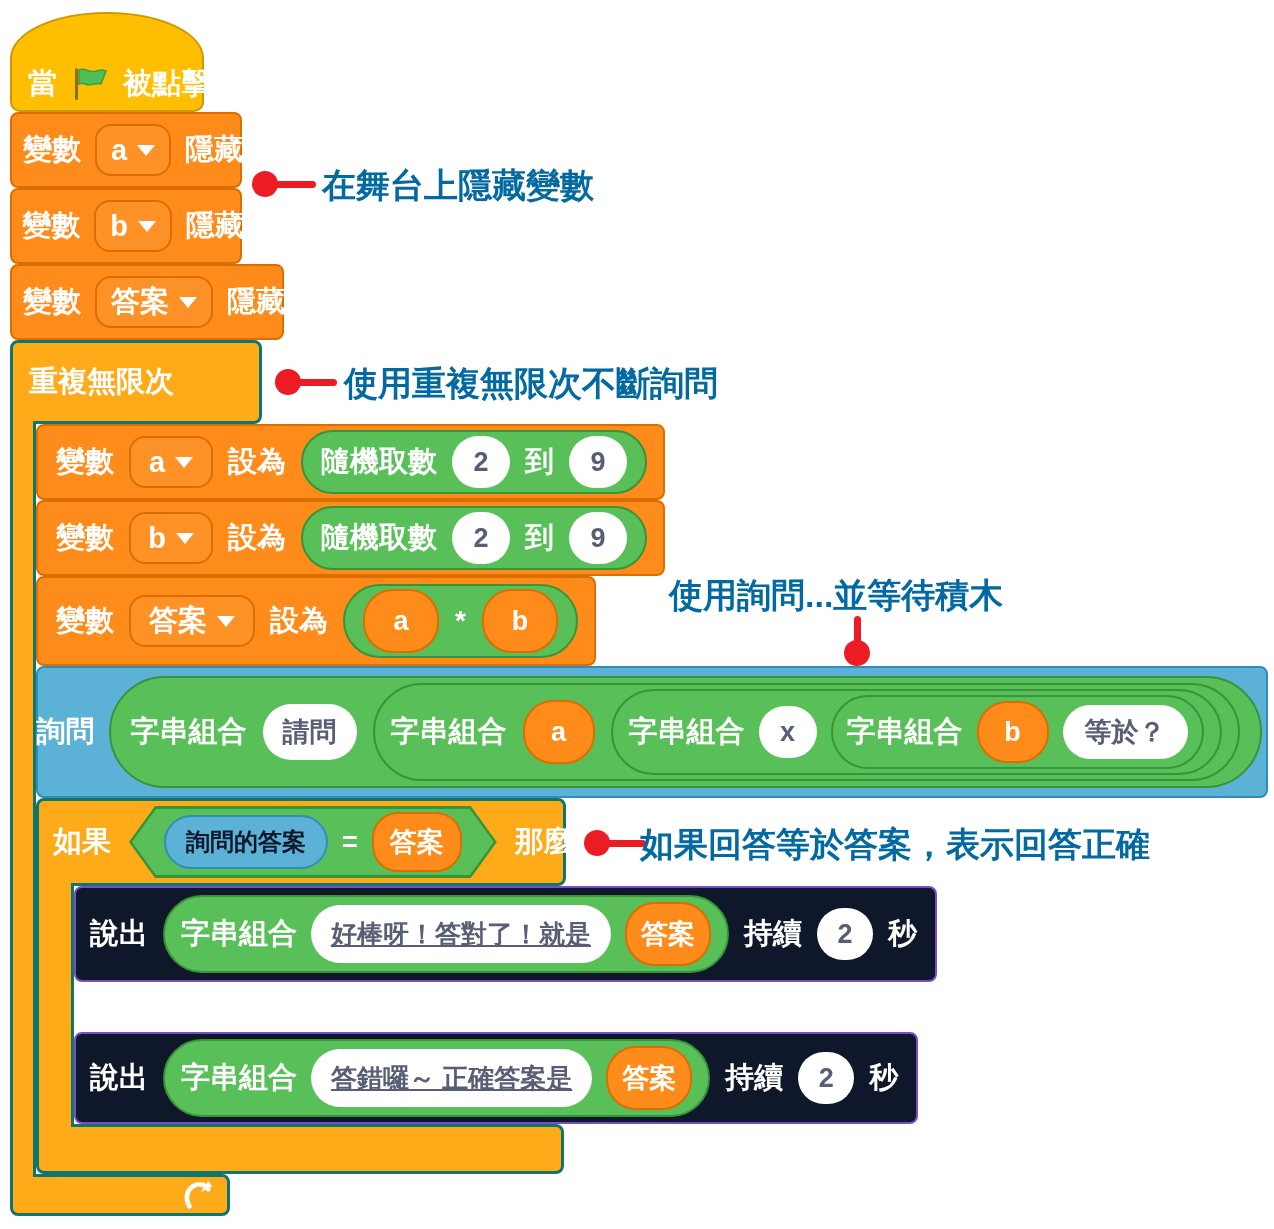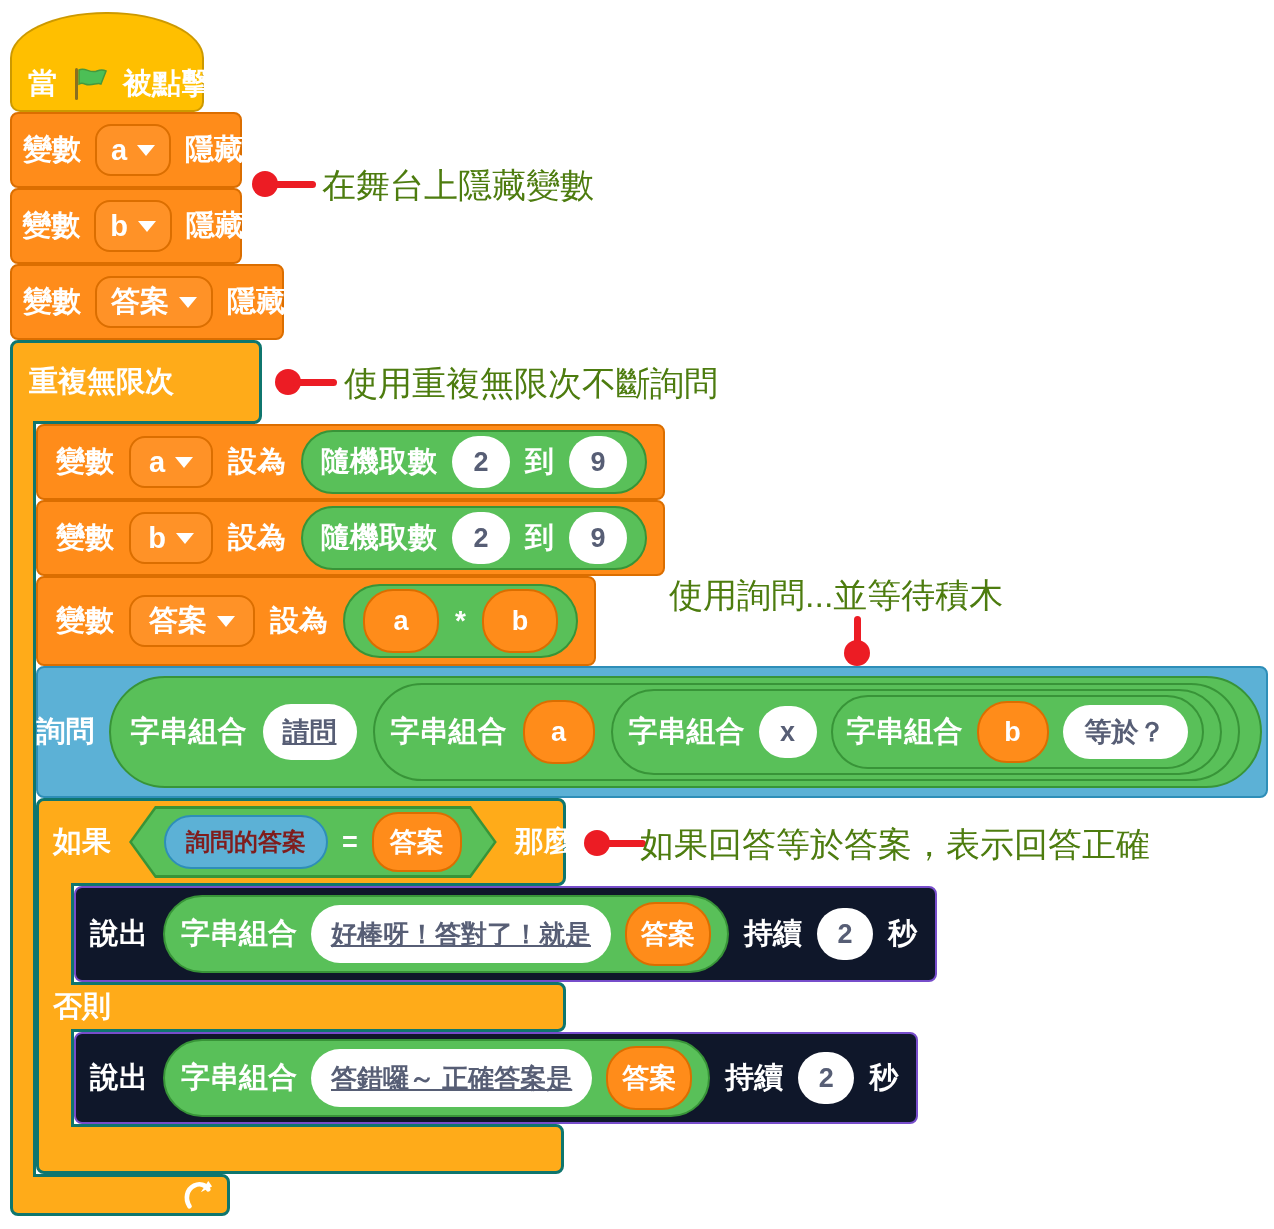--- a/index.html
+++ b/index.html
@@ -63,27 +63,27 @@
     clip-path:polygon(26px 0, calc(100% - 26px) 0, 100% 50%, calc(100% - 26px) 100%, 26px 100%, 0 50%);
     height:72px;
   }
   .hex-in {
     display:flex; align-items:center; gap:14px; background:#59C059; padding:0 32px;
     clip-path:polygon(24px 0, calc(100% - 24px) 0, 100% 50%, calc(100% - 24px) 100%, 24px 100%, 0 50%);
   }
   .bluepill {
     display:flex; align-items:center; justify-content:center; height:54px; padding:0 20px;
     background:#5CB1D6; border:2px solid #2E8EB8; border-radius:999px;
-    color:#7f1d1d; font-weight:600; font-size:24px;
+    color:#0f172a; font-weight:600; font-size:24px;
   }
 
   .patch { position:absolute; background:#FFAB19; }
 
   
-  .ann-text { position:absolute; color:#4d7c0f; font-size:34px; font-weight:400; white-space:nowrap; }
+  .ann-text { position:absolute; color:#0369a1; font-size:34px; font-weight:700; white-space:nowrap; }
   .ann-dot  { position:absolute; width:26px; height:26px; border-radius:50%; background:#EC1C24; }
   .ann-line { position:absolute; background:#EC1C24; border-radius:4px; }
 
   .lbl { display:inline-block; }
   .msg { height:58px; padding:0 20px; font-size:26px;text-decoration:underline; }
   .sayjoin { height:78px; padding:0 16px; gap:14px; }
 </style>
 </head>
 <body>
 
@@ -187,21 +187,21 @@
       <span class="lbl" style="font-size:28px;">*</span>
       <span class="voval" style="width:76px; height:64px;">b</span>
     </span>
   </div>
 
   <div class="blk sensing r8" style="left:36px; top:666px; width:1232px; height:132px; padding:0 16px 0 10px; gap:14px;">
     <span class="lbl">詢問</span>
 
     <span class="pill opfill j1">
       <span class="lbl">字串組合</span>
-      <span class="winput" style="height:56px; padding:0 20px;text-decoration:underline;">請問</span>
+      <span class="winput" style="height:56px; padding:0 20px;">請問</span>
 
       <span class="pill opfill j2">
         <span class="lbl">字串組合</span>
         <span class="voval" style="width:72px; height:64px;">a</span>
 
         <span class="pill opfill j3">
           <span class="lbl">字串組合</span>
           <span class="winput" style="width:58px; height:52px;">x</span>
 
           <span class="pill opfill j4">
@@ -222,23 +222,20 @@
     <span class="hex">
       <span class="hex-in">
         <span class="bluepill">詢問的答案</span>
         <span class="lbl" style="font-size:27px;">=</span>
         <span class="voval" style="height:60px; padding:0 16px; border-radius:26px;">答案</span>
       </span>
     </span>
     <span class="lbl">那麼</span>
   </div>
 
-  <div class="blk control" style="left:36px; top:982px; width:530px; height:50px; border-radius:0 8px 8px 0; padding-left:14px; font-size:29px;">
-    <span class="lbl">否則</span>
-  </div>
 
   <div class="blk control" style="left:36px; top:1124px; width:528px; height:50px; border-radius:0 8px 8px 8px;"></div>
 
   <div class="patch" style="left:39px; top:878px; width:32px; height:14px;"></div>
   <div class="patch" style="left:39px; top:976px; width:32px; height:12px;"></div>
   <div class="patch" style="left:39px; top:1026px; width:32px; height:12px;"></div>
   <div class="patch" style="left:39px; top:1118px; width:32px; height:12px;"></div>
 
   <div class="blk looks r8" style="left:74px; top:886px; height:96px; padding:0 18px 0 14px; gap:15px;">
     <span class="lbl">說出</span>

